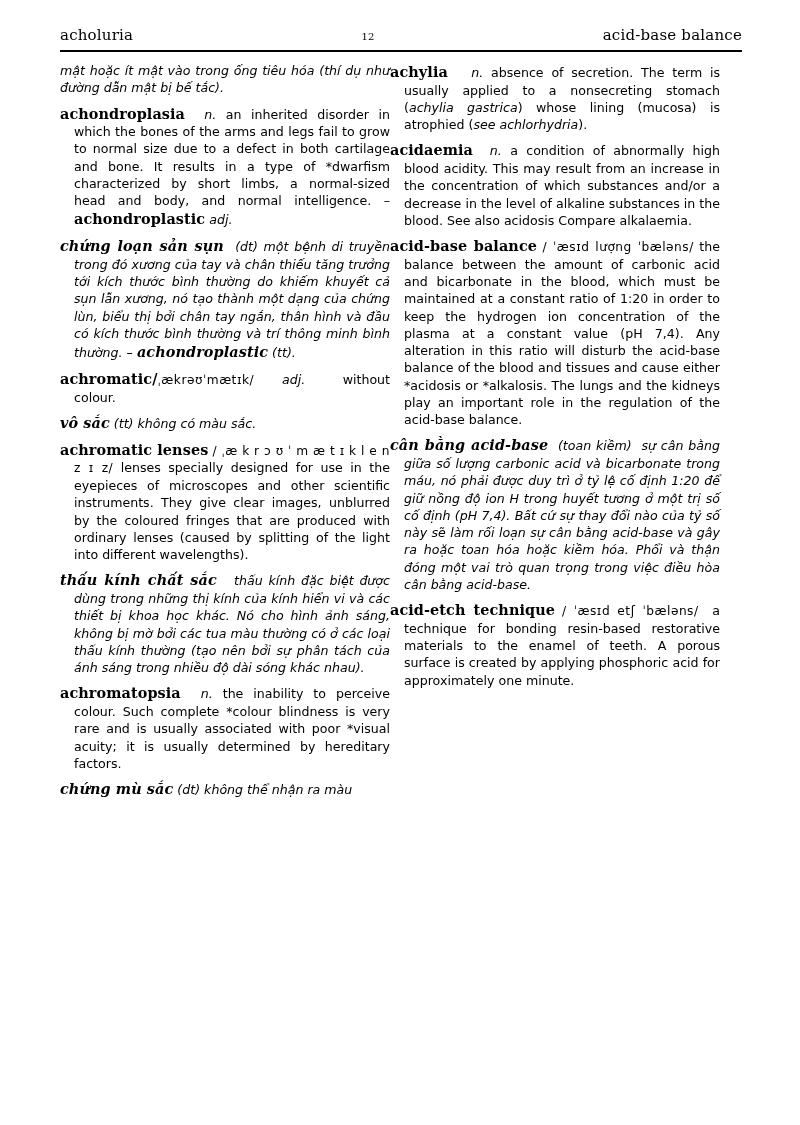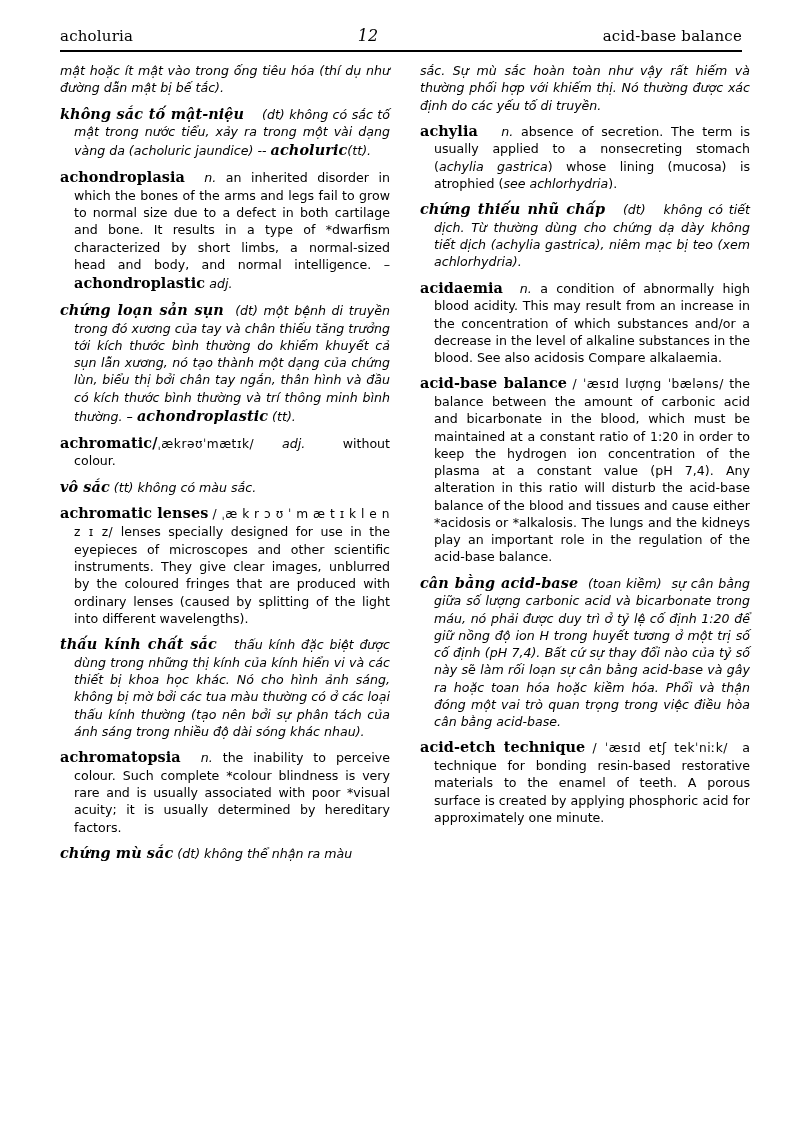--- a/index.html
+++ b/index.html
@@ -33,38 +33,36 @@
     font-size: 15px;
   }
   .header .running-left,
   .header .running-right {
     font-family: "DejaVu Serif", serif;
     font-size: 15px;
     letter-spacing: 0.2px;
   }
   .header .folio {
     font-family: "DejaVu Serif", serif;
-    font-size: 16px;
-    font-style: italic;
+    font-size: 10px;
   }
   .rule {
     position: absolute;
     left: 60px;
     top: 50px;
     width: 682px;
     height: 1.5px;
     background: #000;
   }
   .columns {
     position: absolute;
     left: 60px;
     top: 62px;
     width: 690px;
     display: flex;
-    gap: 30px;
   }
   .col {
     width: 330px;
   }
   .entry {
     margin-bottom: 7px;
     font-size: 12.6px;
     line-height: 1.37;
     text-align: justify;
     text-justify: inter-word;
@@ -117,26 +115,20 @@
 
   <div class="columns">
 
     <div class="col">
 
       <div class="entry">
         <span class="vi">mật hoặc ít mật vào trong ống tiêu hóa (thí dụ như đường dẫn mật bị bế tắc).</span>
       </div>
 
 
-      <div class="entry hang">
-        <span class="headword-it">không sắc tố mật-niệu</span>
-        <span class="sp">   </span><span class="vi">(dt)</span>
-        <span class="vi">không có sắc tố mật trong nước tiểu, xảy ra trong một vài dạng vàng da (acholuric jaundice) --</span>
-        <span class="headword-it">acholuric</span><span class="vi">(tt).</span>
-      </div>
 
       <div class="entry hang">
         <span class="headword">achondroplasia</span>
         <span class="sp"> </span><span class="it">n.</span>
         <span>an inherited disorder in which the bones of the arms and legs fail to grow to normal size due to a defect in both cartilage and bone. It results in a type of *dwarfism characterized by short limbs, a normal-sized head and body, and normal intelligence. –</span>
         <span class="bold headword">achondroplastic</span>
         <span class="it">adj.</span>
       </div>
 
       <div class="entry hang">
@@ -179,35 +171,27 @@
       <div class="entry hang">
         <span class="headword-it">chứng mù sắc</span>
         <span class="vi">(dt)</span>
         <span class="vi">không thể nhận ra màu</span>
       </div>
 
     </div>
 
     <div class="col">
 
-      <div class="entry">
-        <span class="vi">sắc. Sự mù sắc hoàn toàn như vậy rất hiếm và thường phối hợp với khiếm thị. Nó thường được xác định do các yếu tố di truyền.</span>
-      </div>
 
       <div class="entry hang">
         <span class="headword">achylia</span>
         <span class="sp">  </span><span class="it">n.</span>
         <span>absence of secretion. The term is usually applied to a nonsecreting stomach (</span><span class="it">achylia gastrica</span><span>) whose lining (mucosa) is atrophied (</span><span class="it">see achlorhydria</span><span>).</span>
       </div>
 
-      <div class="entry hang">
-        <span class="headword-it">chứng thiếu nhũ chấp</span>
-        <span class="sp">  </span><span class="vi">(dt)</span>
-        <span class="sp">  </span><span class="vi">không có tiết dịch. Từ thường dùng cho chứng dạ dày không tiết dịch (achylia gastrica), niêm mạc bị teo (xem achlorhydria).</span>
-      </div>
 
       <div class="entry hang">
         <span class="headword">acidaemia</span>
         <span class="sp"> </span><span class="it">n.</span>
         <span>a condition of abnormally high blood acidity. This may result from an increase in the concentration of which substances and/or a decrease in the level of alkaline substances in the blood. See also acidosis Compare alkalaemia.</span>
       </div>
 
 
       <div class="entry hang">
         <span class="headword">acid-base balance</span>
@@ -216,19 +200,19 @@
       </div>
 
       <div class="entry hang">
         <span class="headword-it">cân bằng acid-base</span>
         <span class="sp"> </span><span class="vi">(toan kiềm)</span>
         <span class="sp"> </span><span class="vi">sự cân bằng giữa số lượng carbonic acid và bicarbonate trong máu, nó phải được duy trì ở tỷ lệ cố định 1:20 để giữ nồng độ ion H trong huyết tương ở một trị số cố định (pH 7,4). Bất cứ sự thay đổi nào của tỷ số này sẽ làm rối loạn sự cân bằng acid-base và gây ra hoặc toan hóa hoặc kiềm hóa. Phổi và thận đóng một vai trò quan trọng trong việc điều hòa cân bằng acid-base.</span>
       </div>
 
       <div class="entry hang">
         <span class="headword">acid-etch technique</span>
-        <span class="phon">/ ˈæsɪd etʃ tekˈniːk/</span>
+        <span class="phon">/ ˈæsɪd etʃ ˈbæləns/</span>
         <span class="sp"> </span><span>a technique for bonding resin-based restorative materials to the enamel of teeth. A porous surface is created by applying phosphoric acid for approximately one minute.</span>
       </div>
 
     </div>
   </div>
 </div>
 
 </body></html>

